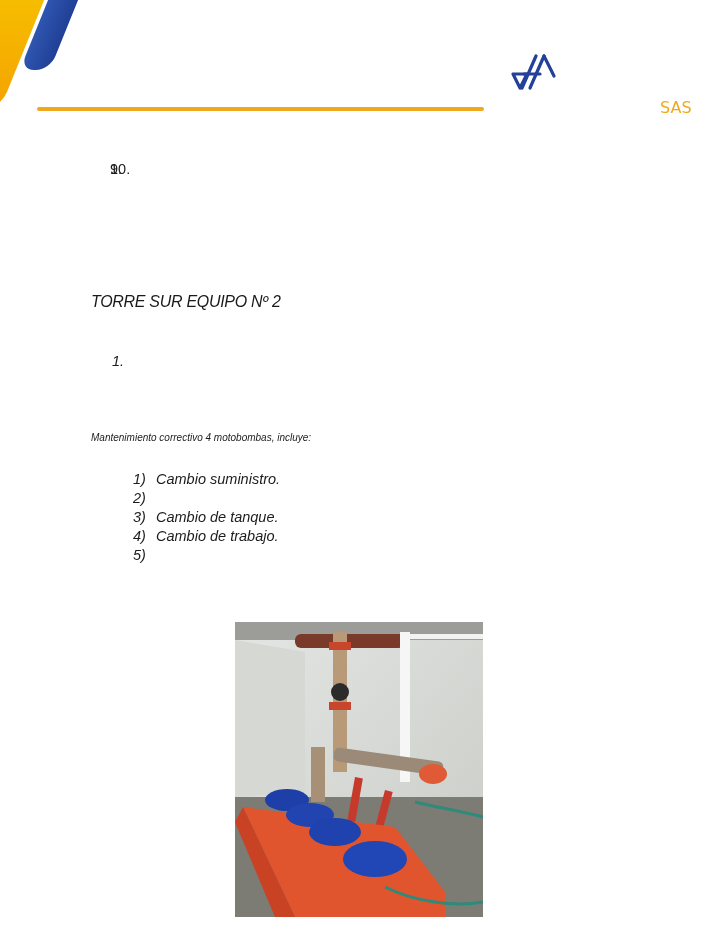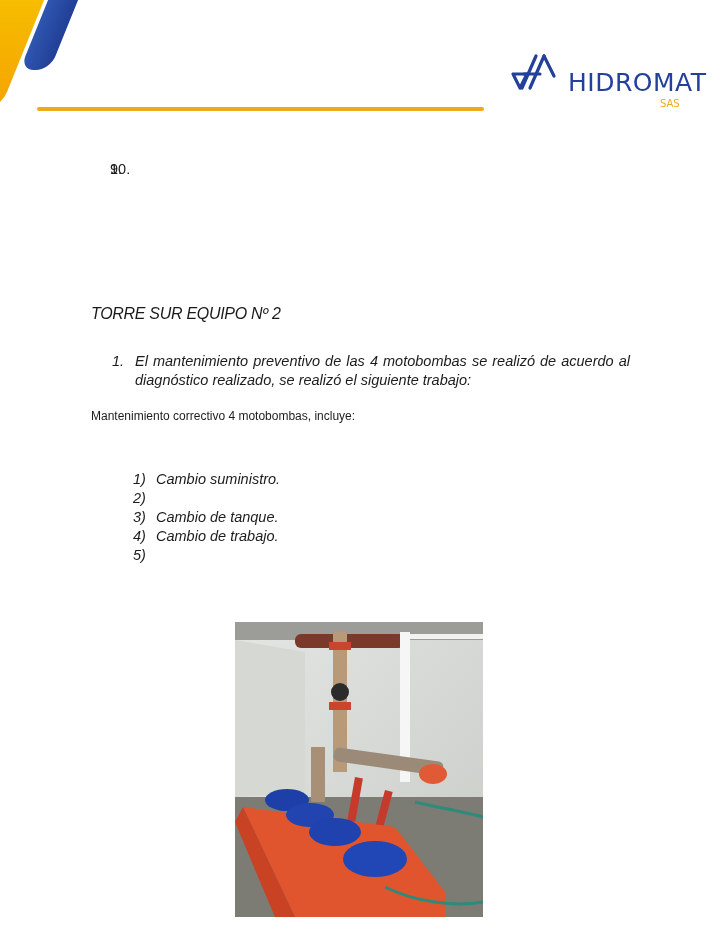--- a/index.html
+++ b/index.html
@@ -15,34 +15,34 @@
   .blue-stripe {
     position: absolute; left: 40px; top: -30px; width: 30px; height: 100px;
     background: linear-gradient(90deg, #2f56b0 0%, #213f96 100%);
     transform: skewX(-22deg); border-bottom-left-radius: 14px; border-bottom-right-radius: 14px;
   }
   .header-rule { position: absolute; left: 37px; top: 107px; width: 447px; height: 4px; background: #f0a91f; border-radius: 2px; }
 
   .logo { position: absolute; left: 510px; top: 52px; width: 190px; height: 62px; }
   .logo-mark { position: absolute; left: 0; top: 0; width: 56px; height: 40px; }
   .logo-name { position: absolute; left: 58px; top: 16px; font-size: 25px; letter-spacing: 0.5px; color: #23409a; font-family: "DejaVu Sans", sans-serif; font-weight: normal; }
-  .logo-sub { position: absolute; left: 150px; top: 46px; font-size: 10px; color: #f0a91f; font-family: "DejaVu Sans", sans-serif; }
+  .logo-sub { position: absolute; left: 150px; top: 46px; font-size: 16px; color: #f0a91f; font-family: "DejaVu Sans", sans-serif; }
 
   .doc-text { font-size: 14.5px; line-height: 19px; color: #1c1c1c; }
   .list-top { position: absolute; left: 110px; top: 160px; width: 520px; }
   .list-top .item { position: relative; padding-left: 25px; text-align: justify; }
   .list-top .num { position: absolute; left: 0; top: 0; }
 
-  .section-title { position: absolute; left: 91px; top: 293px; font-size: 16px; font-style: italic; font-weight: normal; color: #1a1a1a; letter-spacing: -0.3px; margin-top: 12px; }
+  .section-title { position: absolute; left: 91px; top: 293px; font-size: 16px; font-style: italic; font-weight: normal; color: #1a1a1a; letter-spacing: -0.3px; }
 
   .list-mid { position: absolute; left: 112px; top: 352px; width: 518px; font-style: italic; }
   .list-mid .item { position: relative; padding-left: 23px; text-align: justify; }
   .list-mid .num { position: absolute; left: 0; top: 0; }
 
-  .intro { position: absolute; left: 91px; top: 407px; font-size: 12px; }
+  .intro { position: absolute; left: 91px; top: 428px; font-style: italic; font-size: 10px; }
 
   .sub-list { position: absolute; left: 133px; top: 470px; font-style: italic; }
   .sub-list .item { position: relative; padding-left: 23px; height: 19px; white-space: nowrap; }
   .sub-list .num { position: absolute; left: 0; top: 0; }
 
   .photo { position: absolute; left: 235px; top: 622px; width: 248px; height: 295px; overflow: hidden; background: #cfd0cc; }
 </style>
 </head>
 <body>
 
@@ -55,39 +55,37 @@
 <div class="logo">
   <svg class="logo-mark" viewBox="0 0 56 40">
     <g fill="none" stroke="#23409a" stroke-width="3.2" stroke-linecap="round" stroke-linejoin="round">
       <path d="M3 22 L17 22 L10 36 Z"></path>
       <path d="M12 36 L26 4"></path>
       <path d="M20 36 L34 4"></path>
       <path d="M14 22 L30 22"></path>
       <path d="M34 4 L44 24"></path>
     </g>
   </svg>
-  <div class="logo-name">HIDROMAT</div>
   <div class="logo-sub">SAS</div>
 </div>
 
 <div class="list-top doc-text">
   <div class="item">
     <span class="num">9.</span>
   </div>
   <div class="item">
     <span class="num">10.</span>
   </div>
 </div>
 
 <div class="section-title">TORRE SUR EQUIPO Nº 2</div>
 
 <div class="list-mid doc-text">
   <div class="item">
     <span class="num">1.</span>
-    <span>El mantenimiento preventivo de las 4 motobombas se realizó de acuerdo al diagnóstico realizado, se realizó el siguiente trabajo:</span>
   </div>
 </div>
 
 <div class="intro doc-text">Mantenimiento correctivo 4 motobombas, incluye:</div>
 
 <div class="sub-list doc-text">
   <div class="item">
     <span class="num">1)</span>
     <span>Cambio suministro.</span>
   </div>

